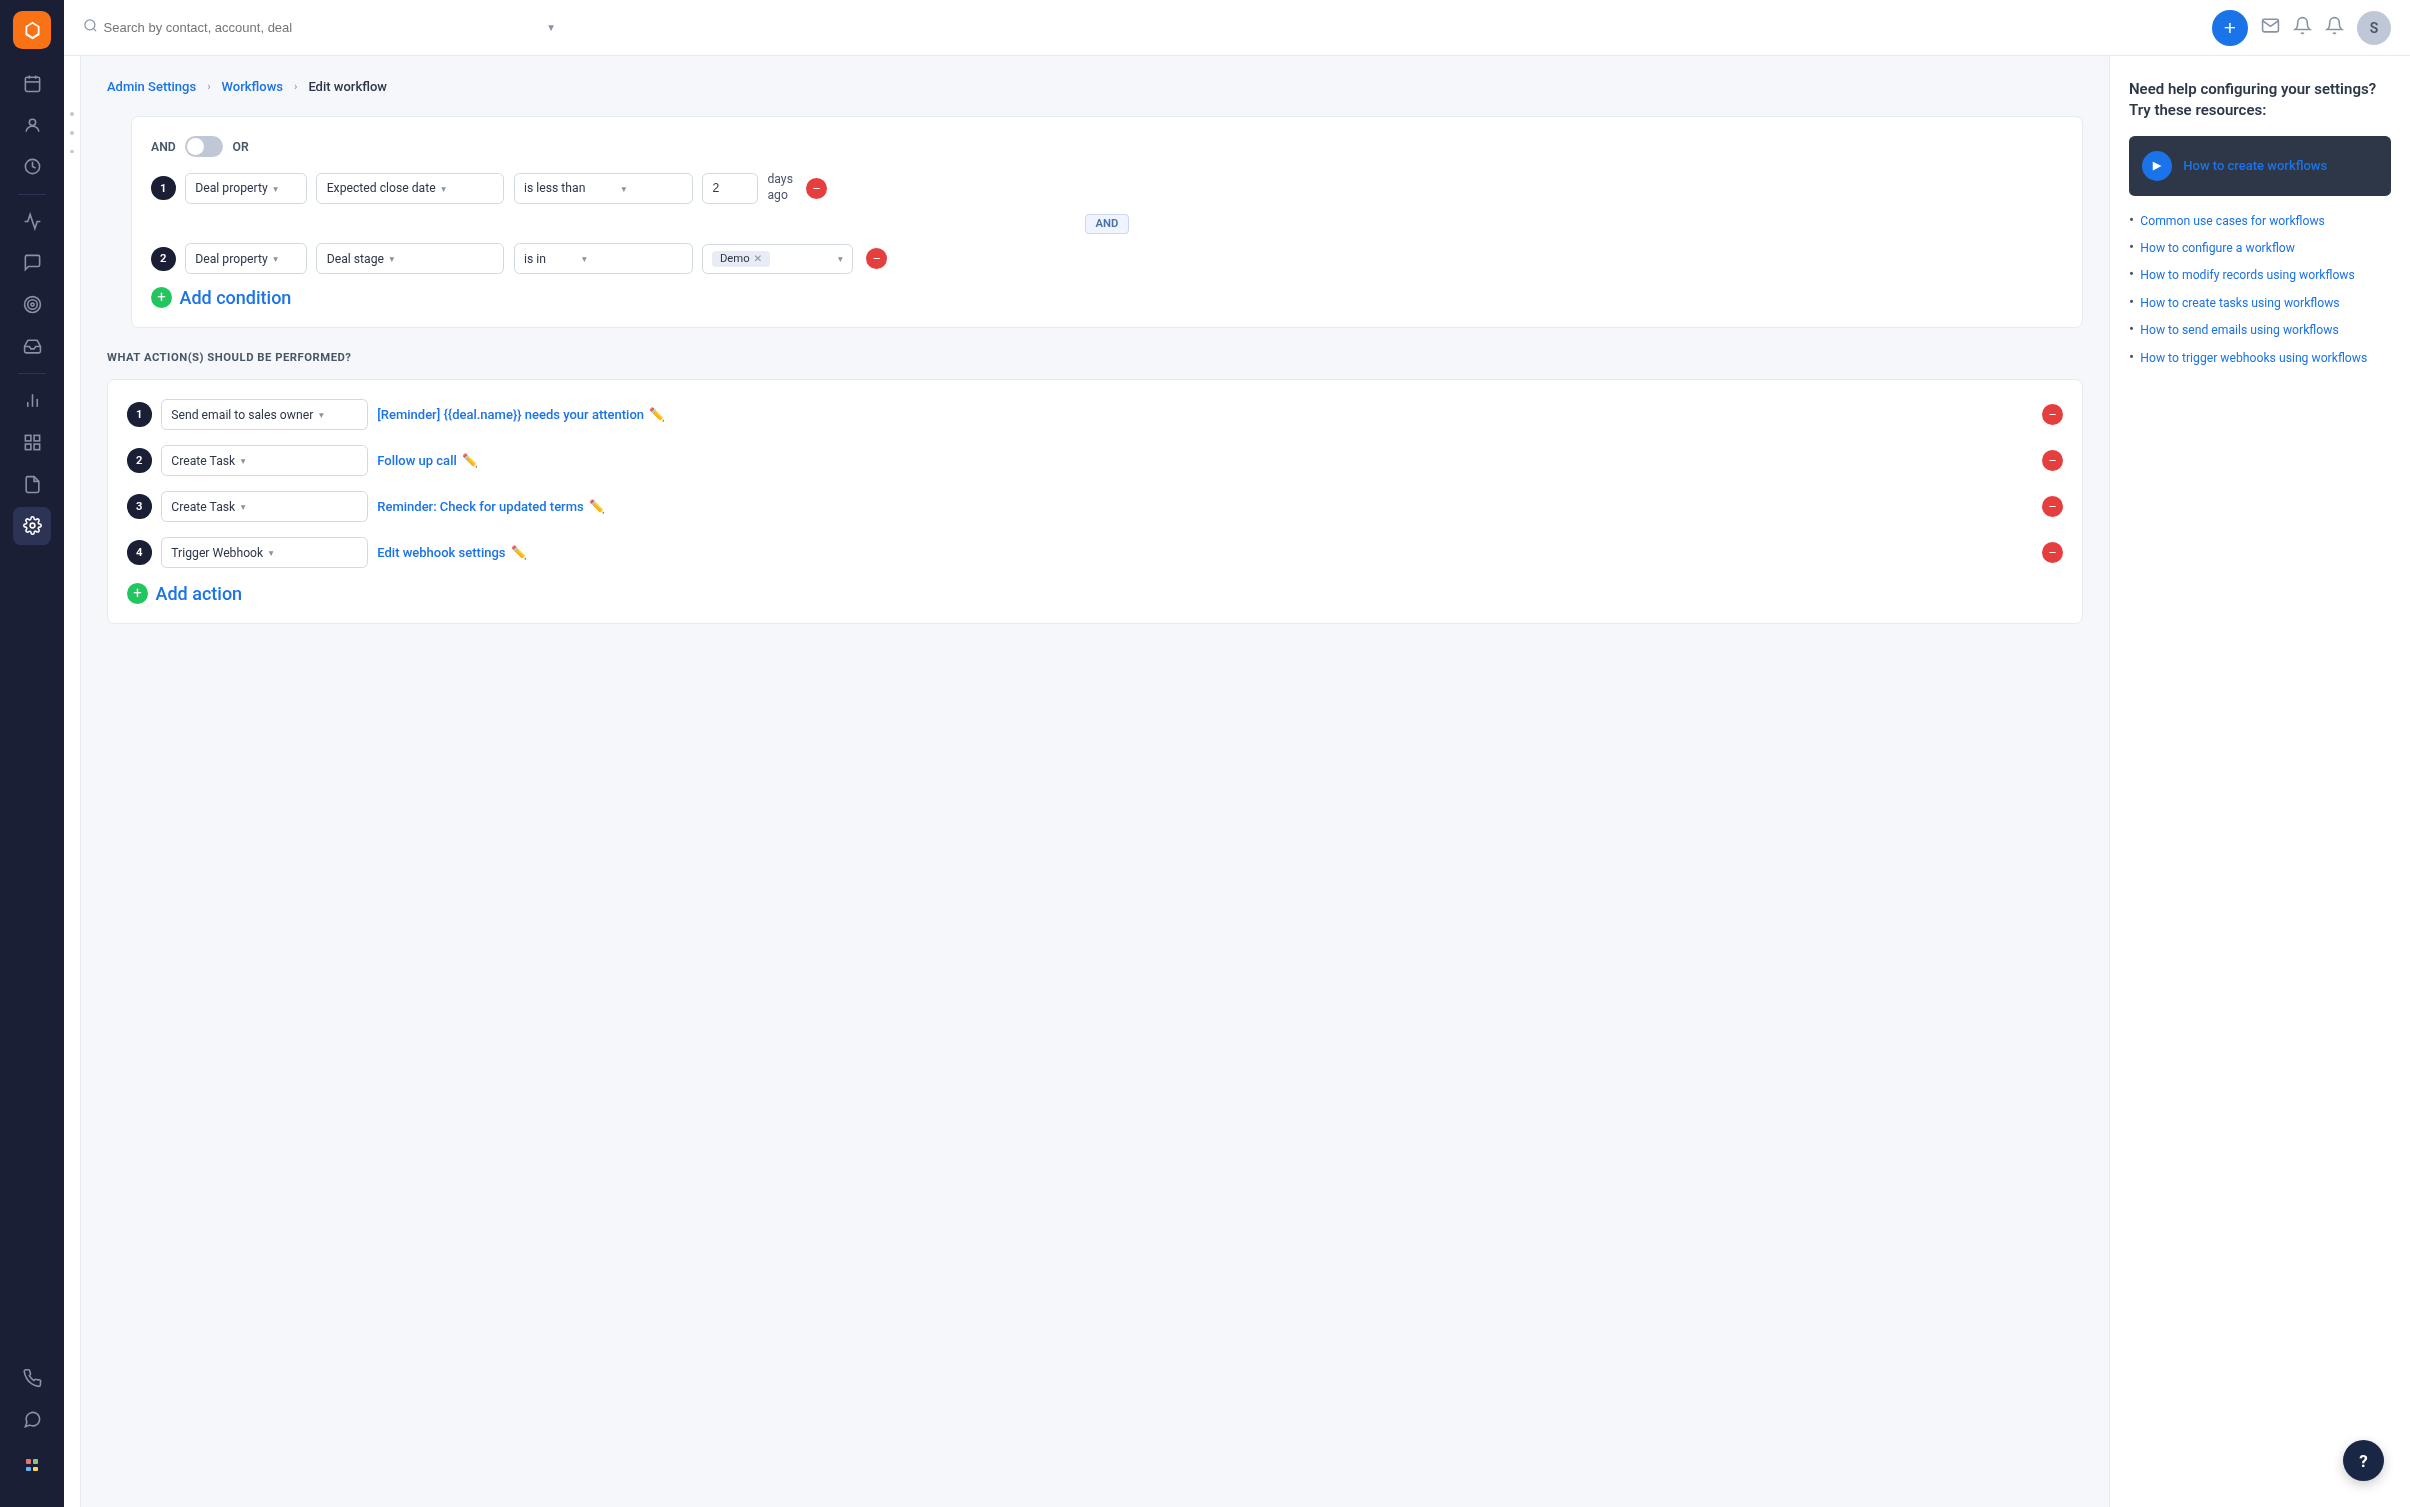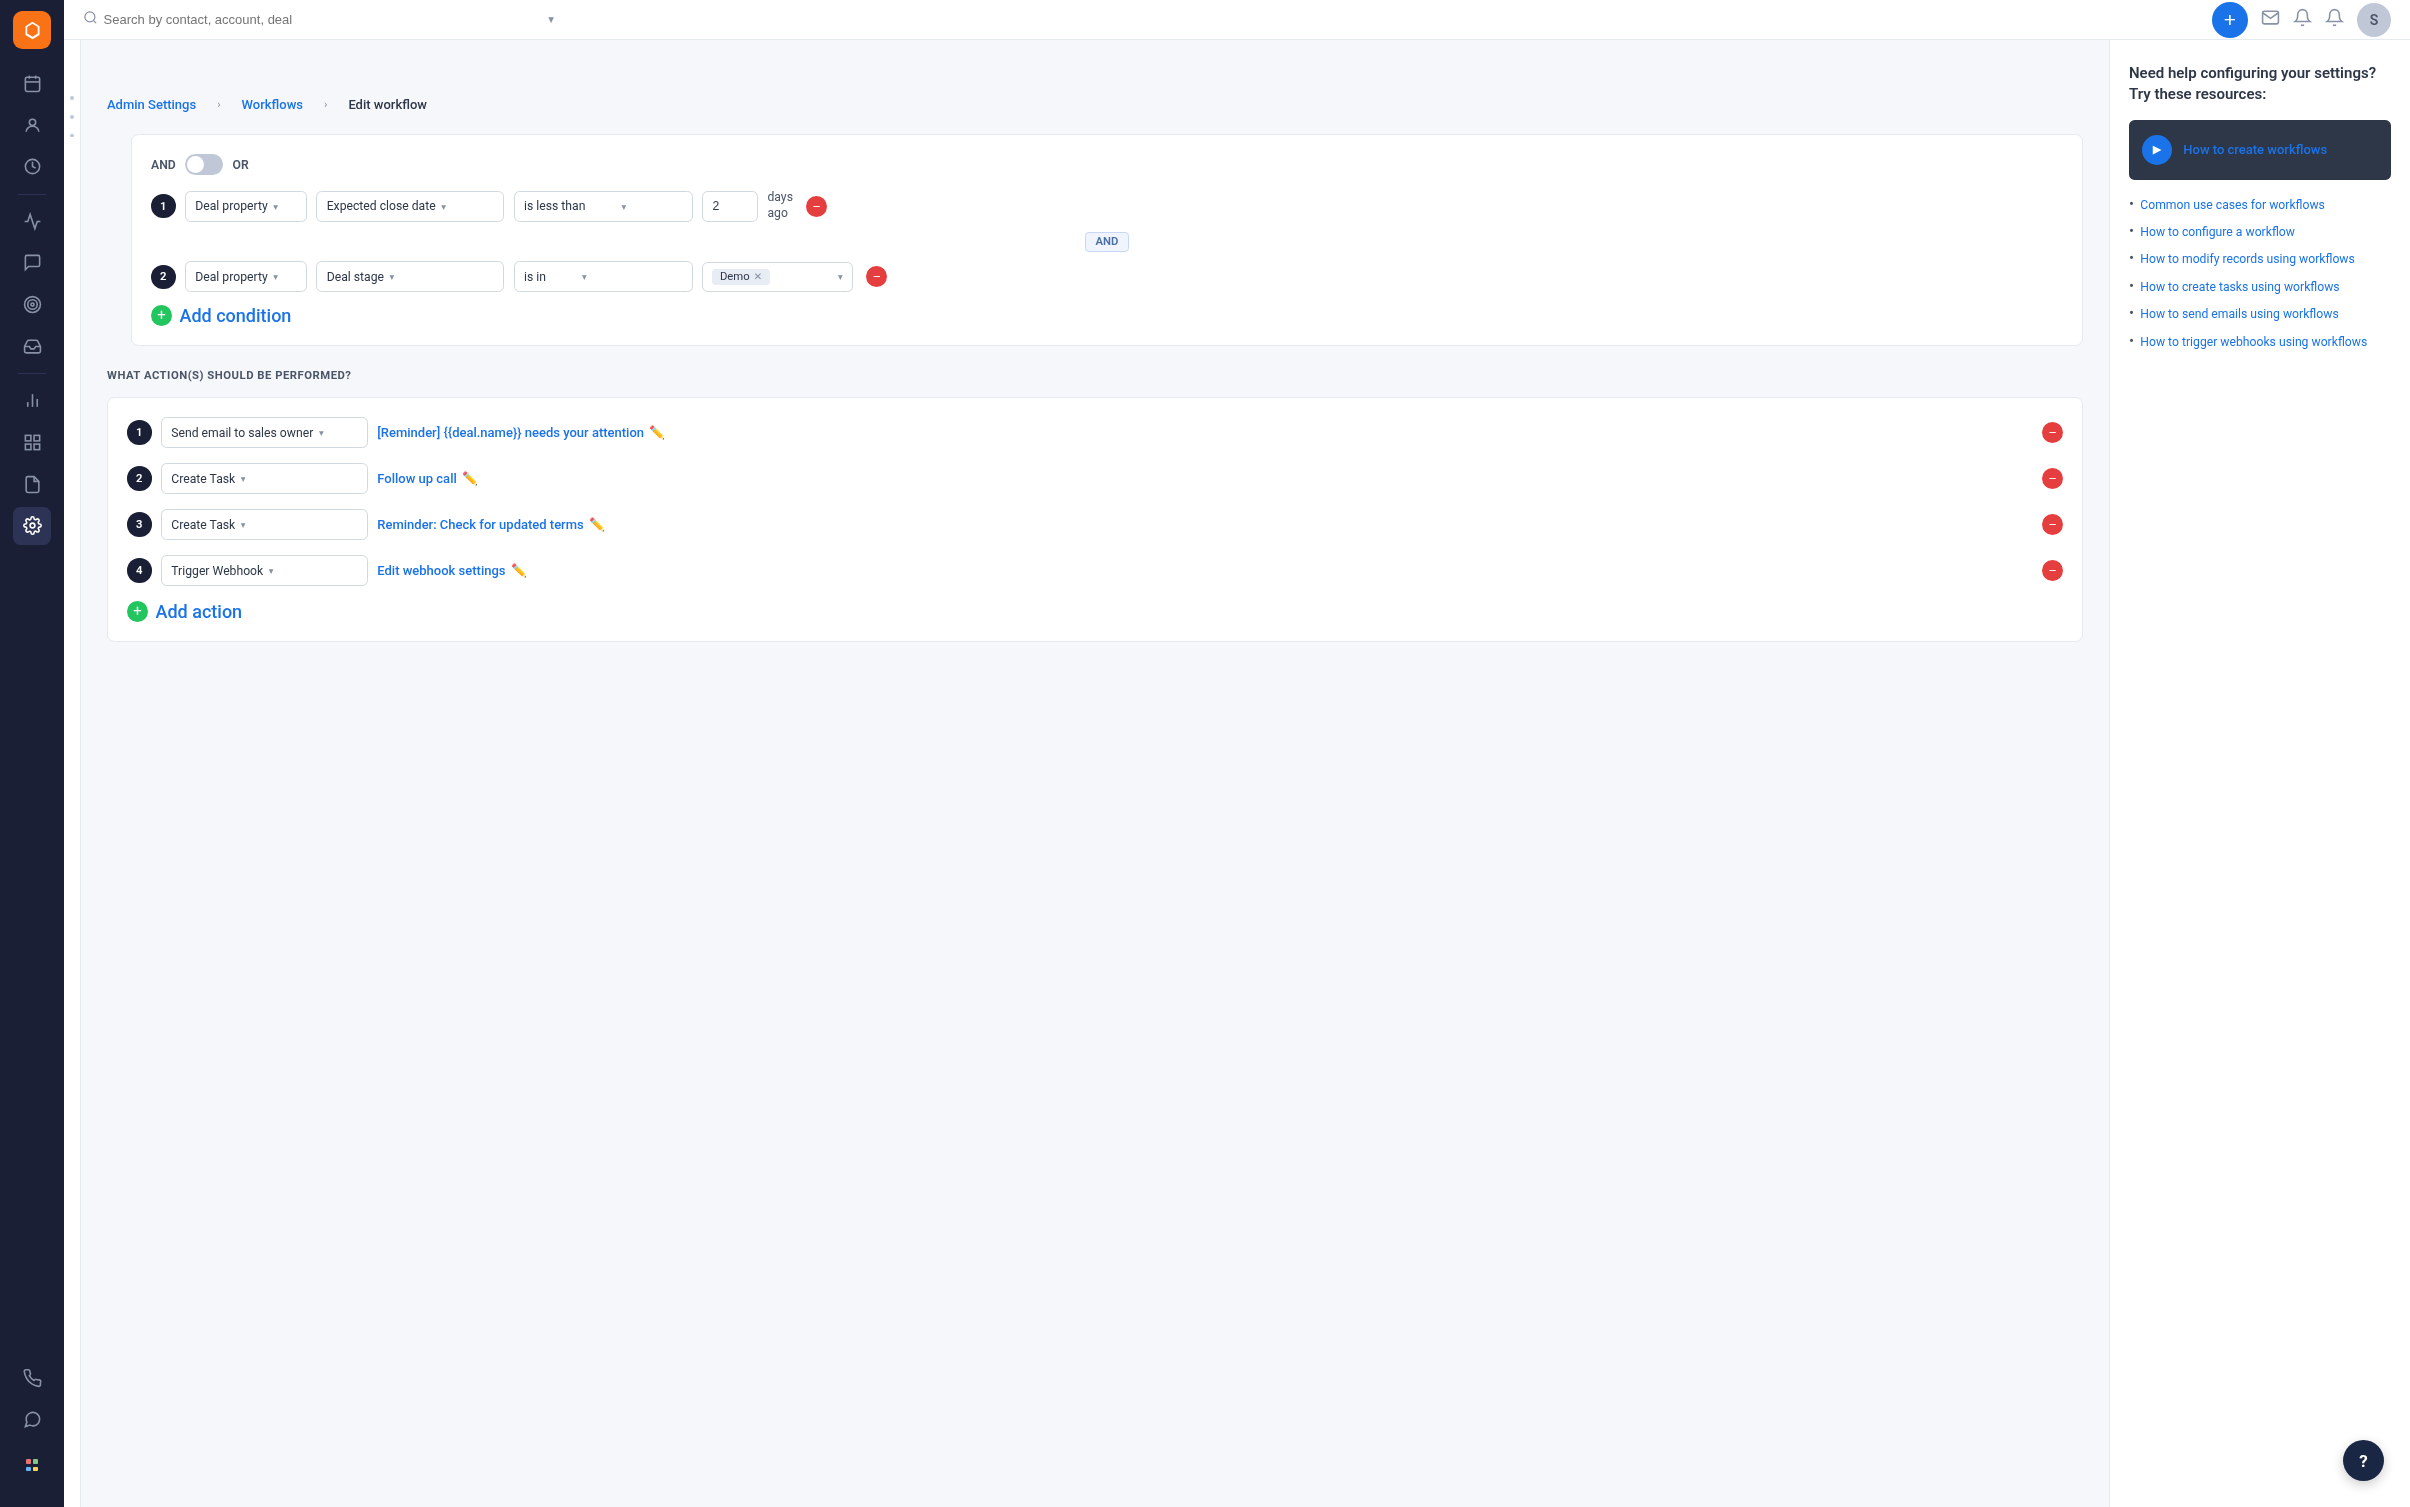--- a/index.html
+++ b/index.html
@@ -41,21 +41,21 @@
       flex: 1;
       display: flex;
       flex-direction: column;
       overflow: hidden;
     }
 
     
     .topnav {
       background: #fff;
       border-bottom: 0.9px solid #e5e9f0;
-      height: 40px;
+      height: 56px;
       display: flex;
       align-items: center;
       padding: 0 19px;
       gap: 11.3px;
       flex-shrink: 0;
     }
     .search-area {
       display: flex; align-items: center; gap: 5.6px;
       flex: 1;
       max-width: 471px;
@@ -121,24 +121,23 @@
 
     
     .main-panel {
       flex: 1;
       overflow-y: auto;
       padding: 22.6px 26px;
     }
 
     
     .breadcrumb {
-      display: flex; align-items: center; gap: 21px;
+      display: flex; align-items: center; gap: 11px;
       margin-bottom: 22.6px;
       font-size: 13px;
-      margin-top: 34px;
     }
     .breadcrumb-link { color: #1a73e8; cursor: pointer; font-weight: 500; }
     .breadcrumb-sep { color: #8892a4; font-size: 11.3px; }
     .breadcrumb-current { color: #2d3748; font-weight: 500; }
 
     
     .section-title {
       font-size: 11.3px;
       font-weight: 700;
       color: #4a5568;

